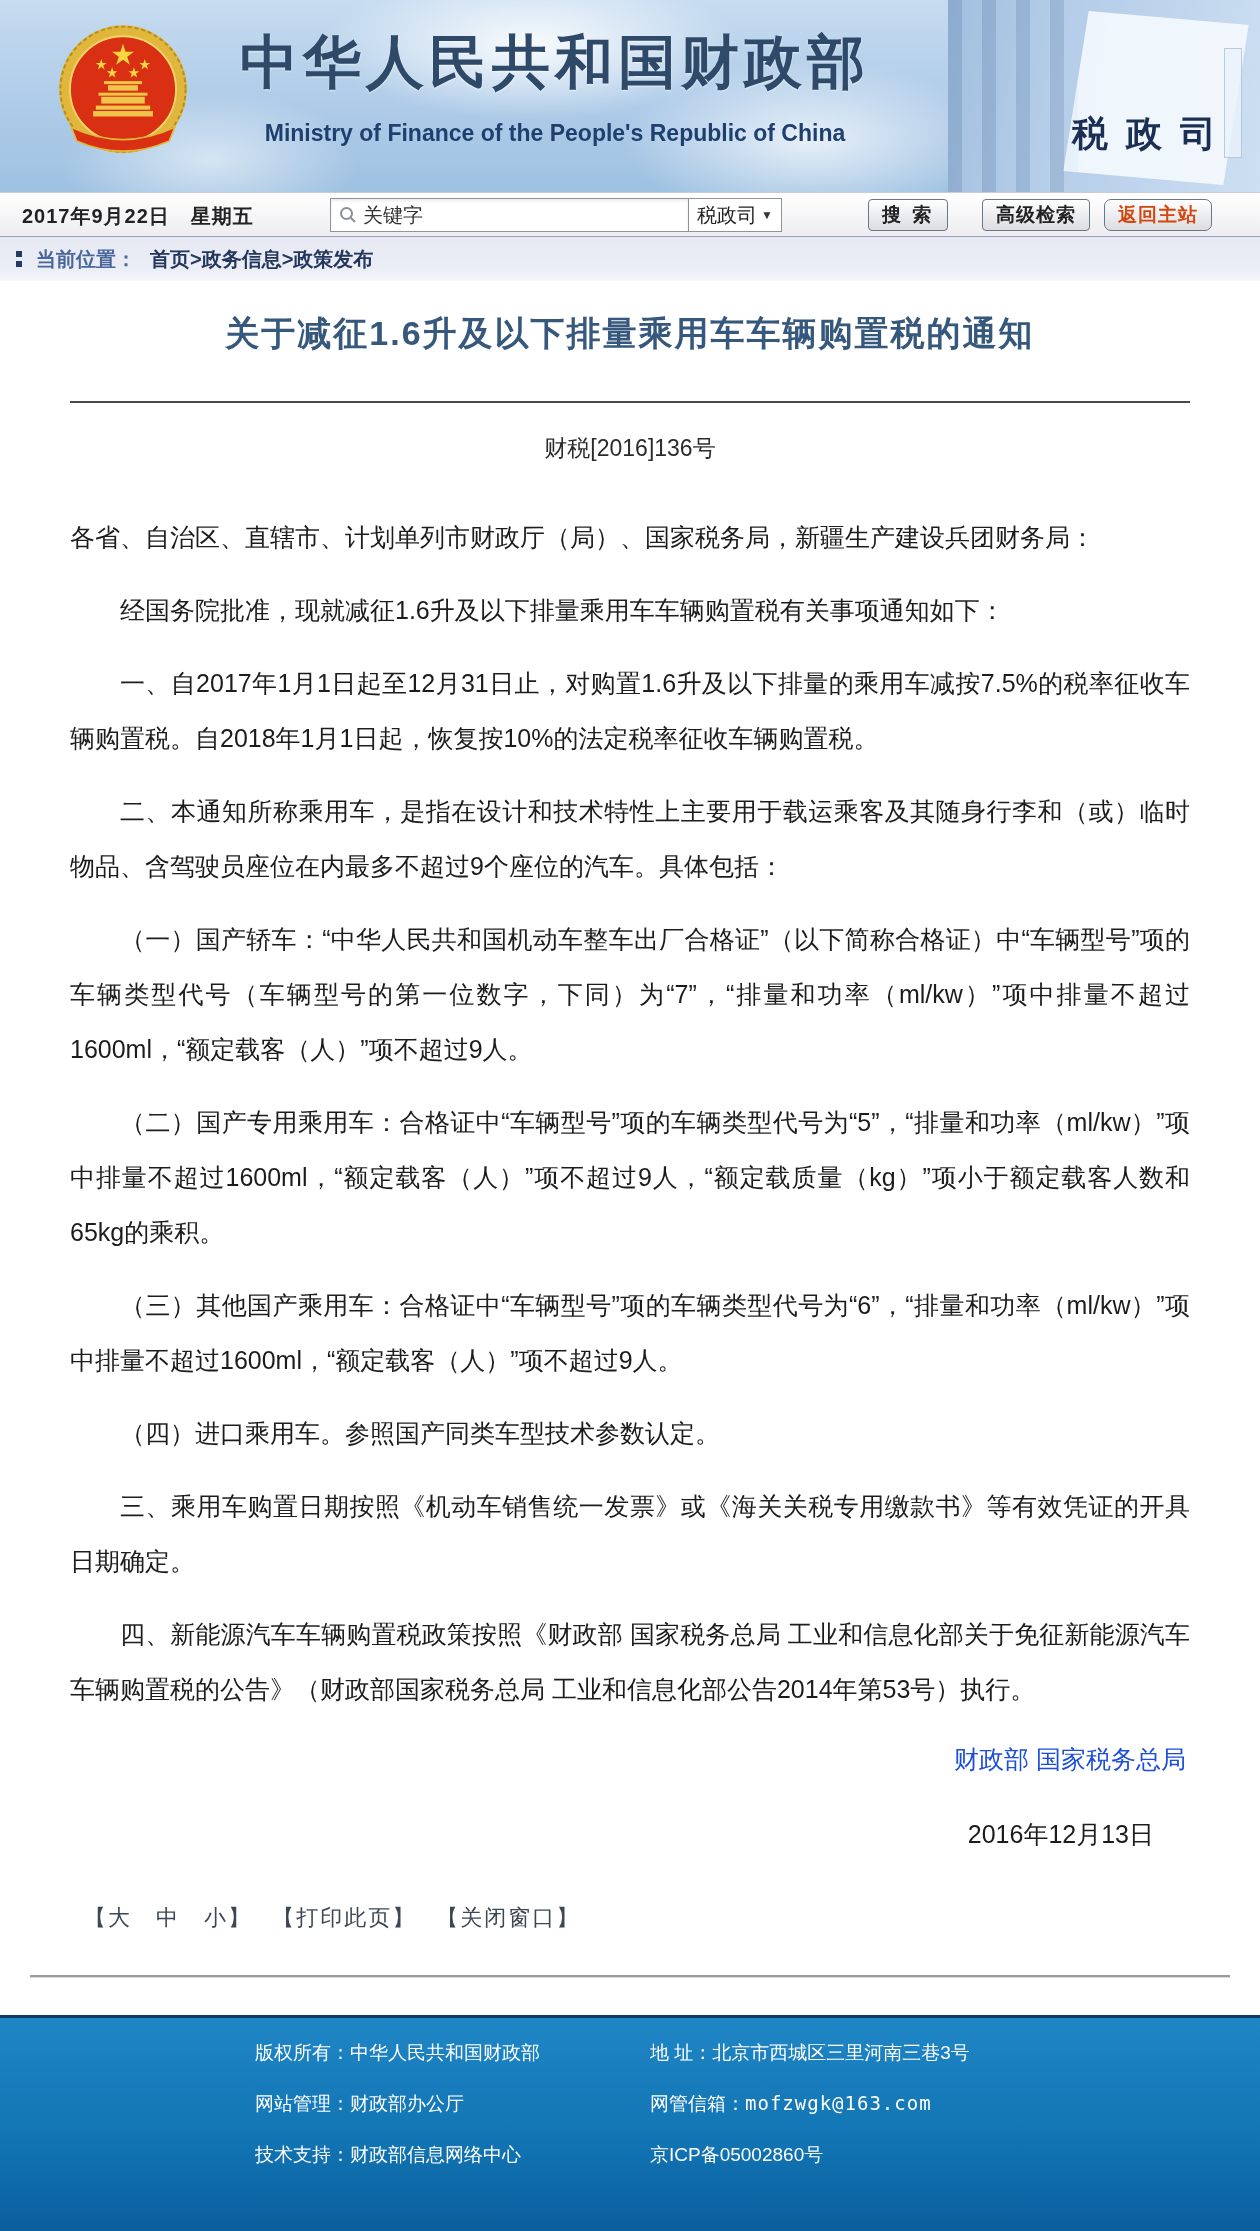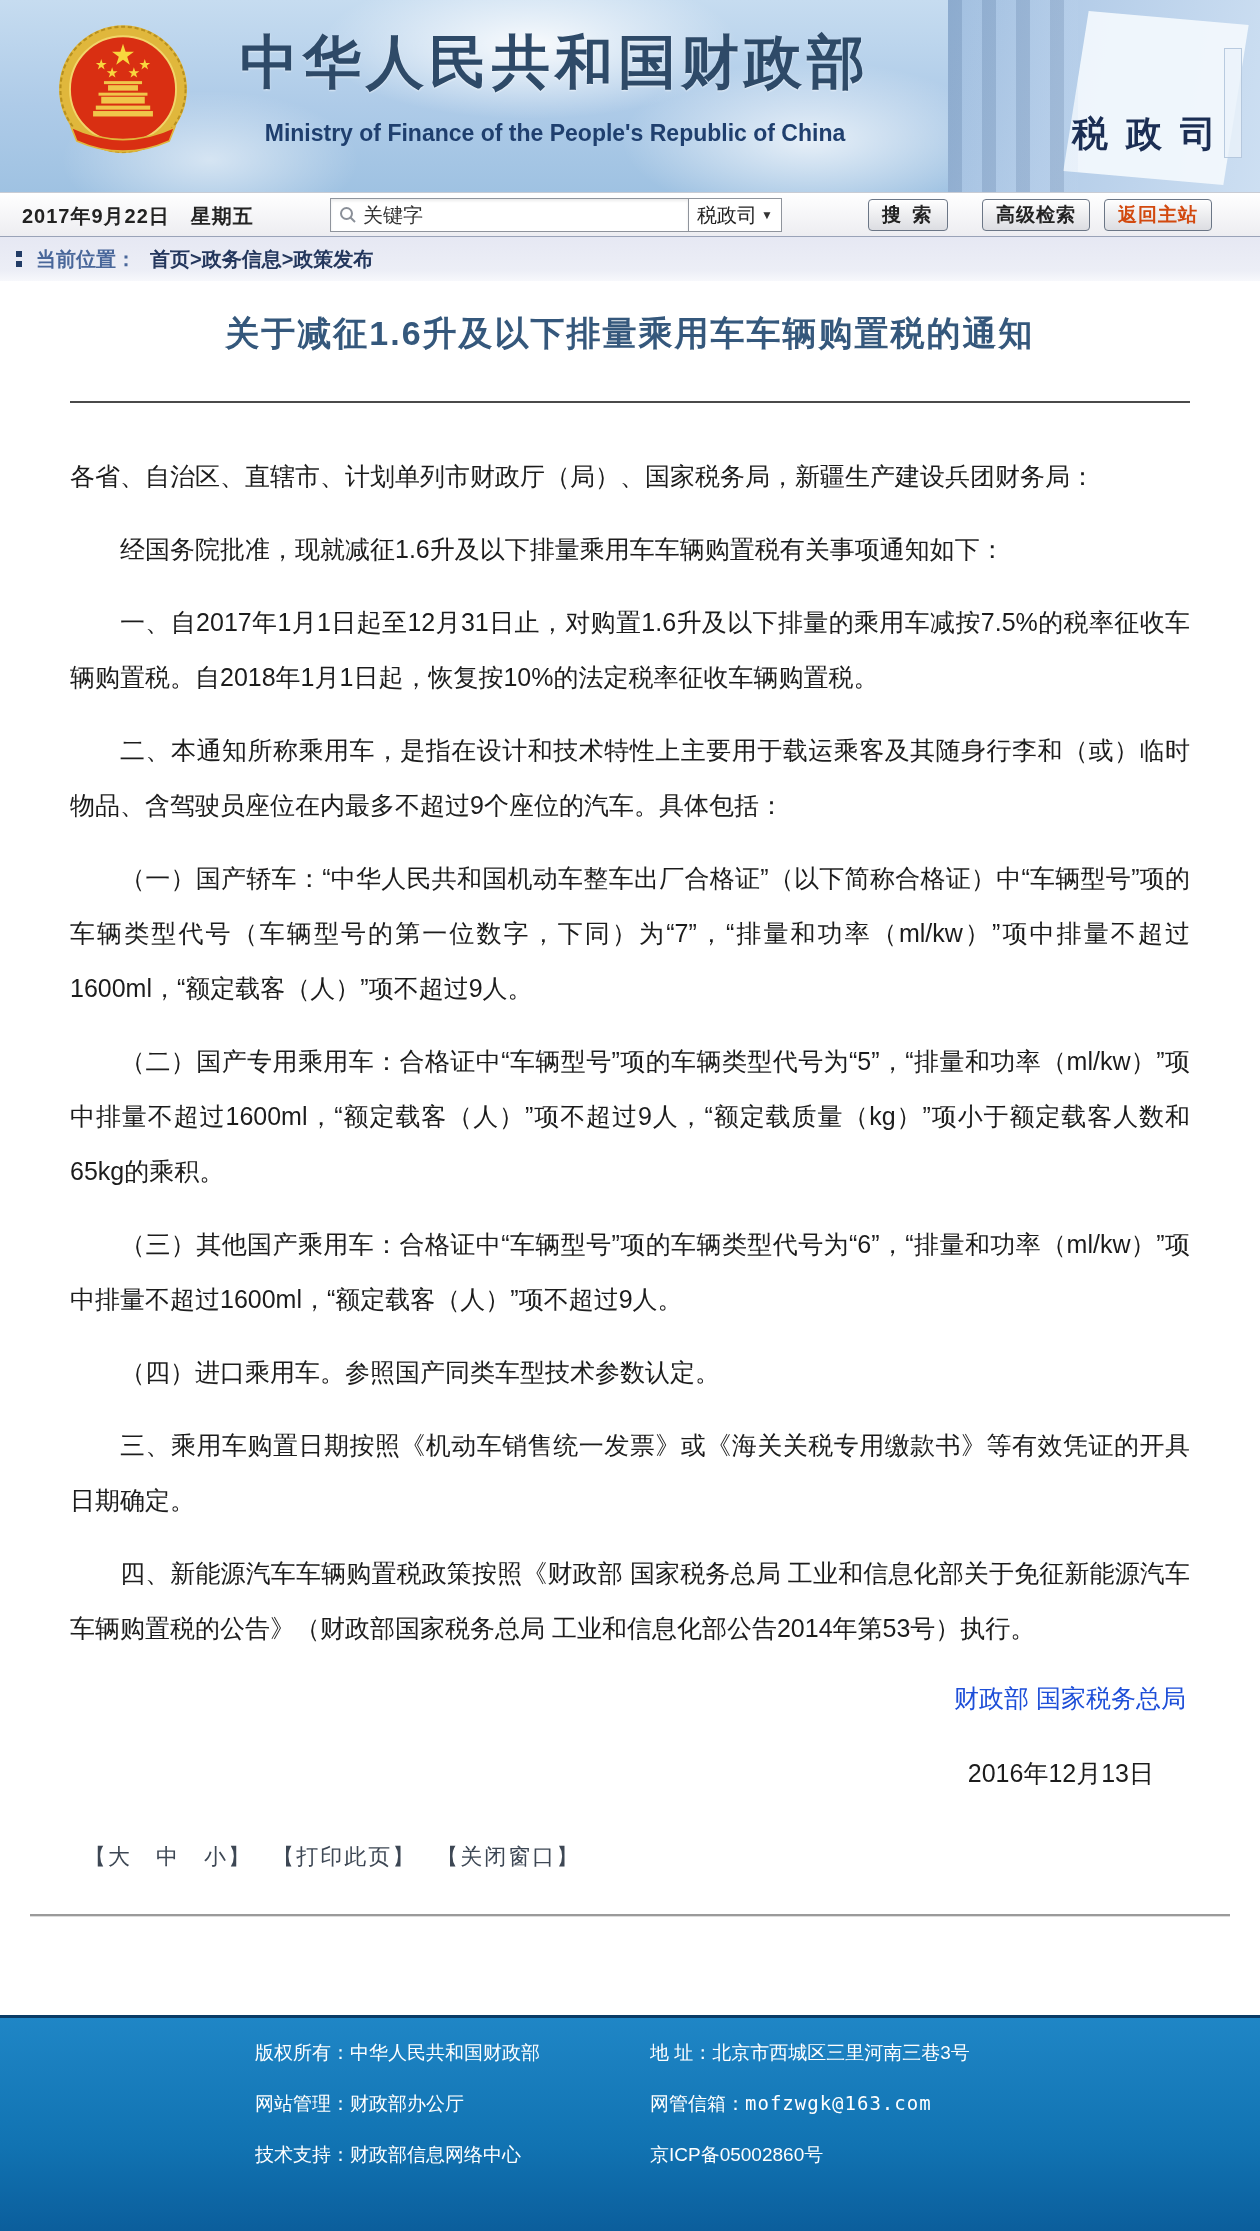--- a/index.html
+++ b/index.html
@@ -72,21 +72,21 @@
   .tb-btn{
     position:absolute; top:6px; height:32px; padding:0 13px;
     border:1px solid #6b7686; border-radius:4px;
     background:linear-gradient(180deg,#fefefe 0%,#dcdde2 100%);
     box-shadow:inset 0 1px 0 #fff; font-size:19px; font-weight:bold;
     color:#222; letter-spacing:3px; cursor:pointer;
     font-family:"Liberation Sans","DejaVu Sans",sans-serif;
   }
   .btn-search{ left:868px; }
   .btn-advanced{ left:982px; letter-spacing:1px; }
-  .btn-return{ left:1104px; color:#d2490f; letter-spacing:1px; }
+  .btn-return{ left:1104px; color:#d2490f; letter-spacing:1px;border-radius:7px; }
 
   
   .breadcrumb{
     height:44px; background:linear-gradient(180deg,#e6e8f3 0%,#eceef6 75%,#f7f8fc 100%);
     display:flex; align-items:center; padding-left:16px; font-size:20px;
   }
   .bc-icon{ width:6px; height:17px; margin-right:14px;
     background:repeating-linear-gradient(180deg,#223c66 0 6px,transparent 6px 10px);}
   .bc-label{ color:#49679a; font-weight:bold; margin-right:14px; }
   .bc-path{ color:#23365c; font-weight:bold; cursor:pointer; }
@@ -184,20 +184,21 @@
 
 <div class="breadcrumb">
   <span class="bc-icon"></span>
   <span class="bc-label">当前位置：</span>
   <span class="bc-path">首页&gt;政务信息&gt;政策发布</span>
 </div>
 
 <main class="doc">
   <h1 class="doc-title">关于减征1.6升及以下排量乘用车车辆购置税的通知</h1>
   <hr class="title-rule">
+  <div class="doc-number">财税[2016]136号</div>
 
   <div class="paragraphs">
     <p>各省、自治区、直辖市、计划单列市财政厅（局）、国家税务局，新疆生产建设兵团财务局：</p>
     <p class="indent">经国务院批准，现就减征1.6升及以下排量乘用车车辆购置税有关事项通知如下：</p>
     <p class="indent">一、自2017年1月1日起至12月31日止，对购置1.6升及以下排量的乘用车减按7.5%的税率征收车辆购置税。自2018年1月1日起，恢复按10%的法定税率征收车辆购置税。</p>
     <p class="indent">二、本通知所称乘用车，是指在设计和技术特性上主要用于载运乘客及其随身行李和（或）临时物品、含驾驶员座位在内最多不超过9个座位的汽车。具体包括：</p>
     <p class="indent">（一）国产轿车：“中华人民共和国机动车整车出厂合格证”（以下简称合格证）中“车辆型号”项的车辆类型代号（车辆型号的第一位数字，下同）为“7”，“排量和功率（ml/kw）”项中排量不超过1600ml，“额定载客（人）”项不超过9人。</p>
     <p class="indent">（二）国产专用乘用车：合格证中“车辆型号”项的车辆类型代号为“5”，“排量和功率（ml/kw）”项中排量不超过1600ml，“额定载客（人）”项不超过9人，“额定载质量（kg）”项小于额定载客人数和65kg的乘积。</p>
     <p class="indent">（三）其他国产乘用车：合格证中“车辆型号”项的车辆类型代号为“6”，“排量和功率（ml/kw）”项中排量不超过1600ml，“额定载客（人）”项不超过9人。</p>
     <p class="indent">（四）进口乘用车。参照国产同类车型技术参数认定。</p>

